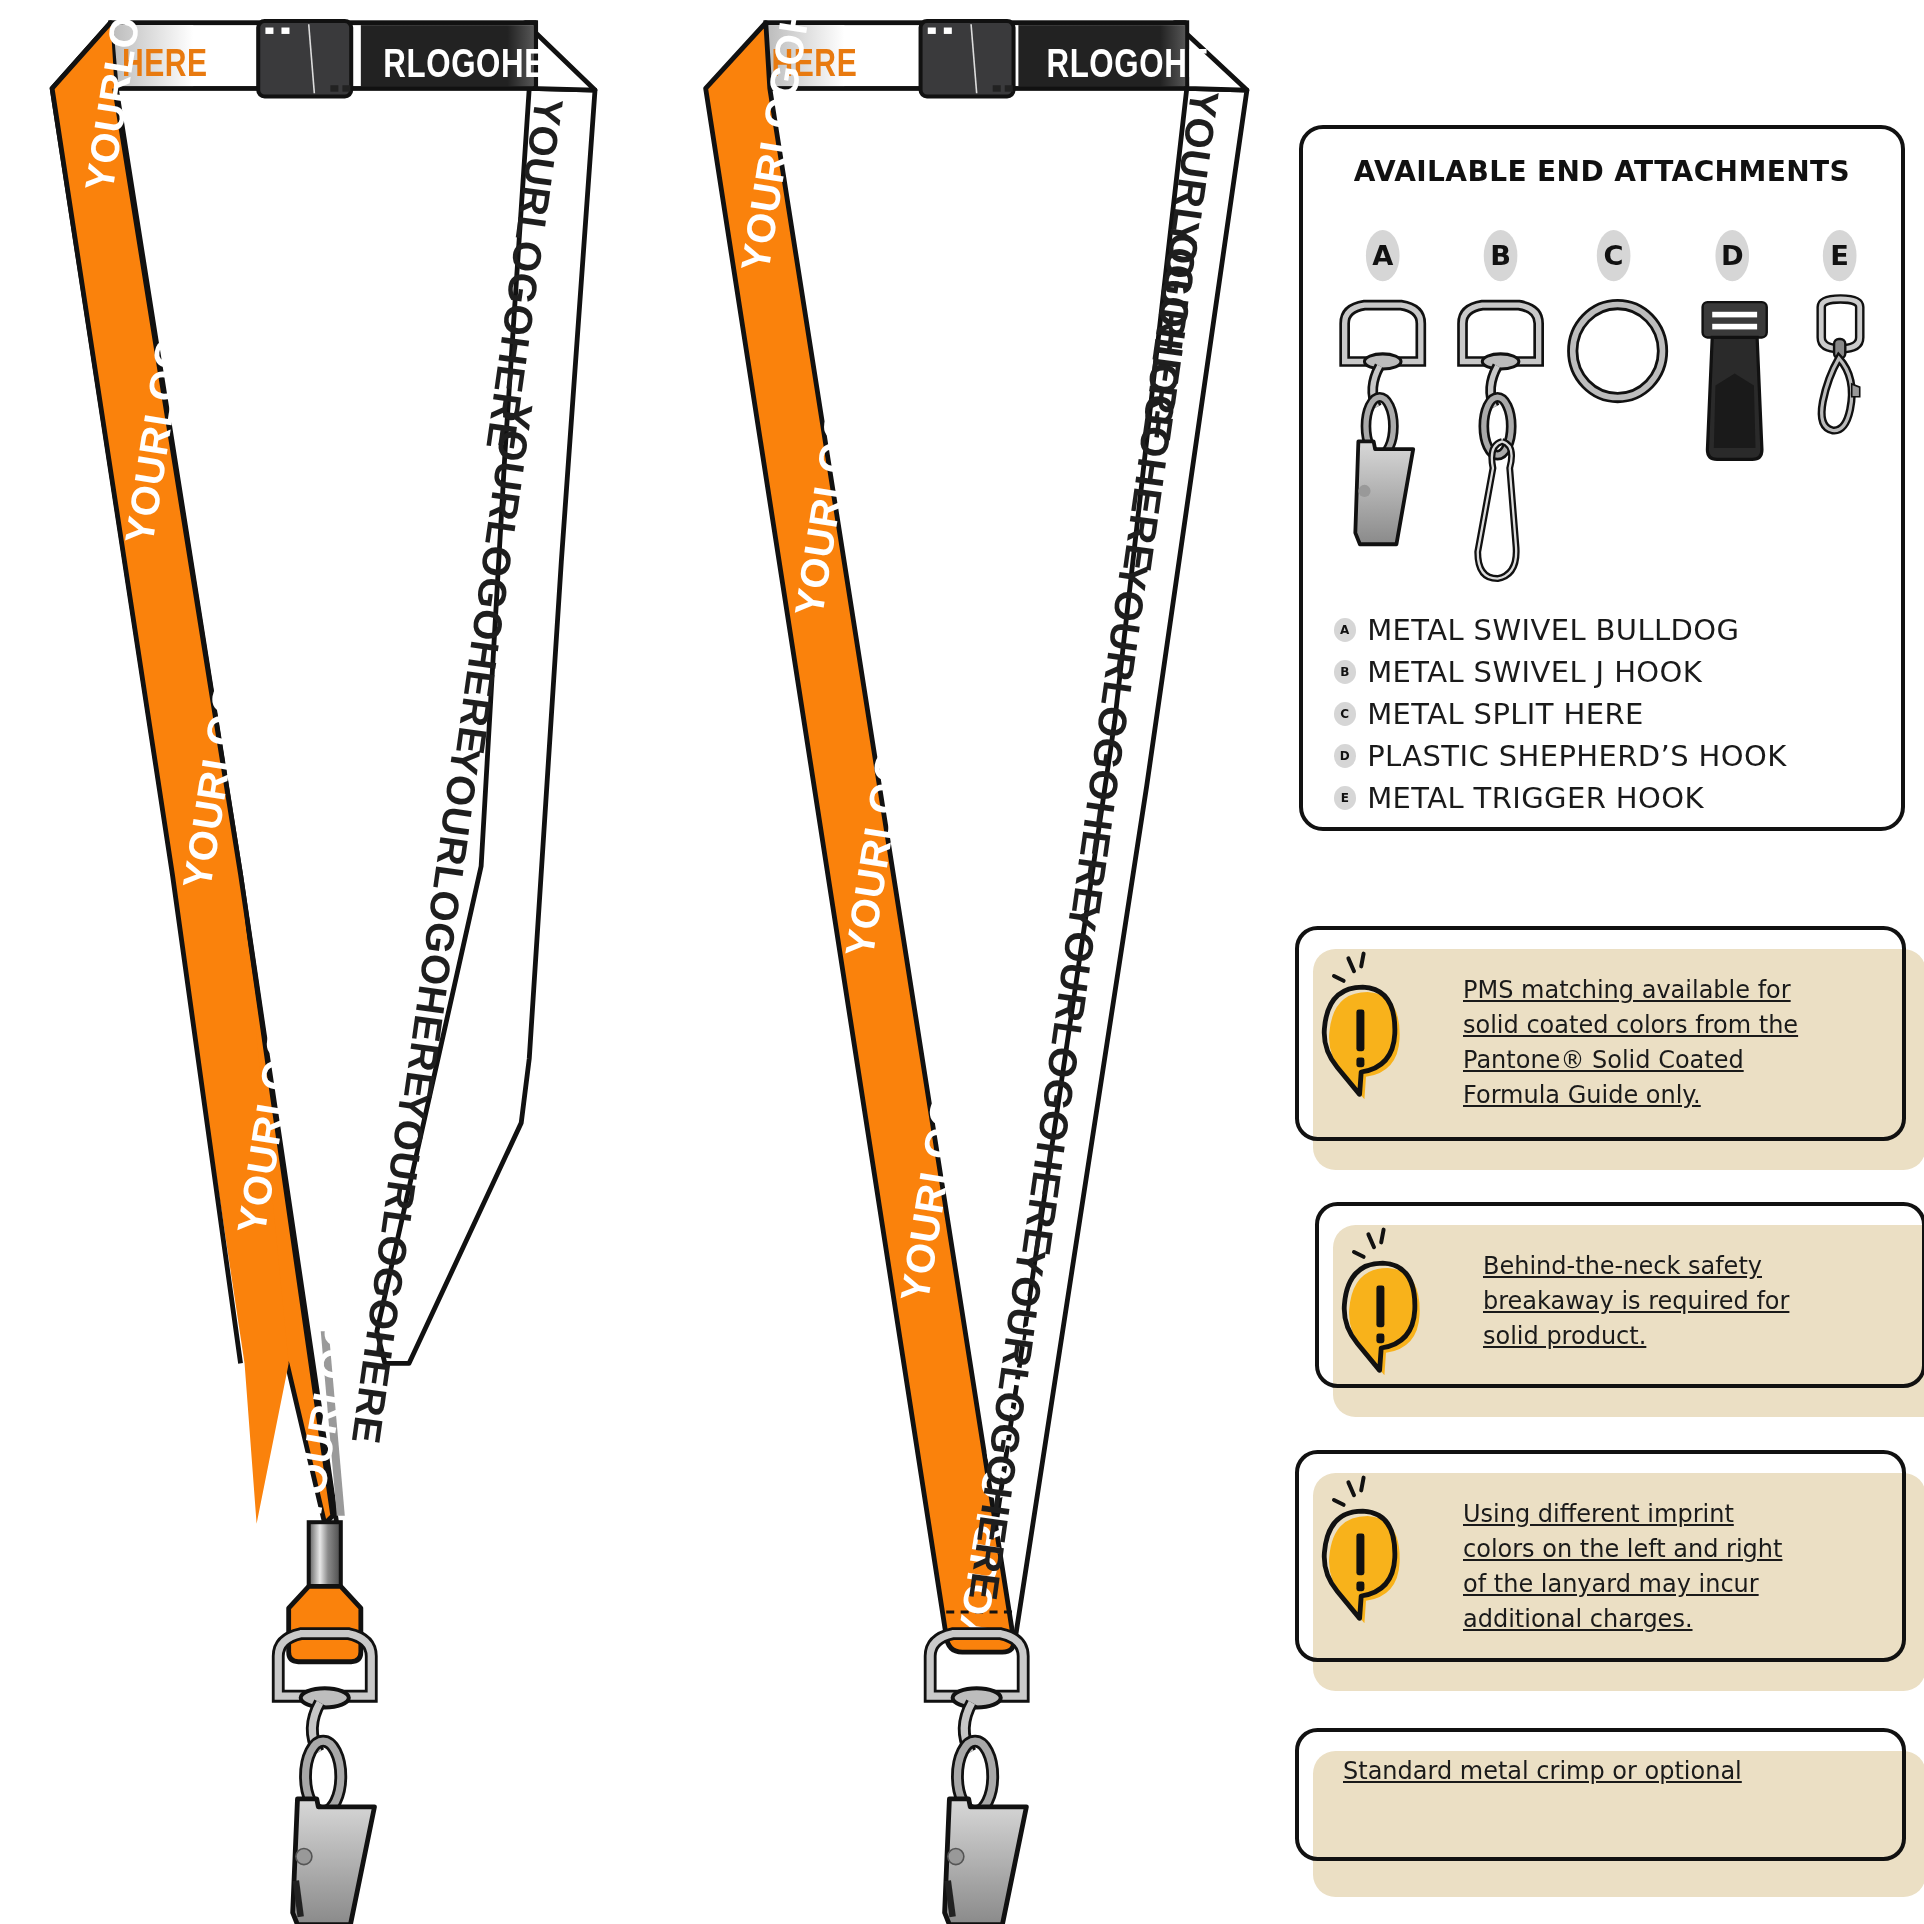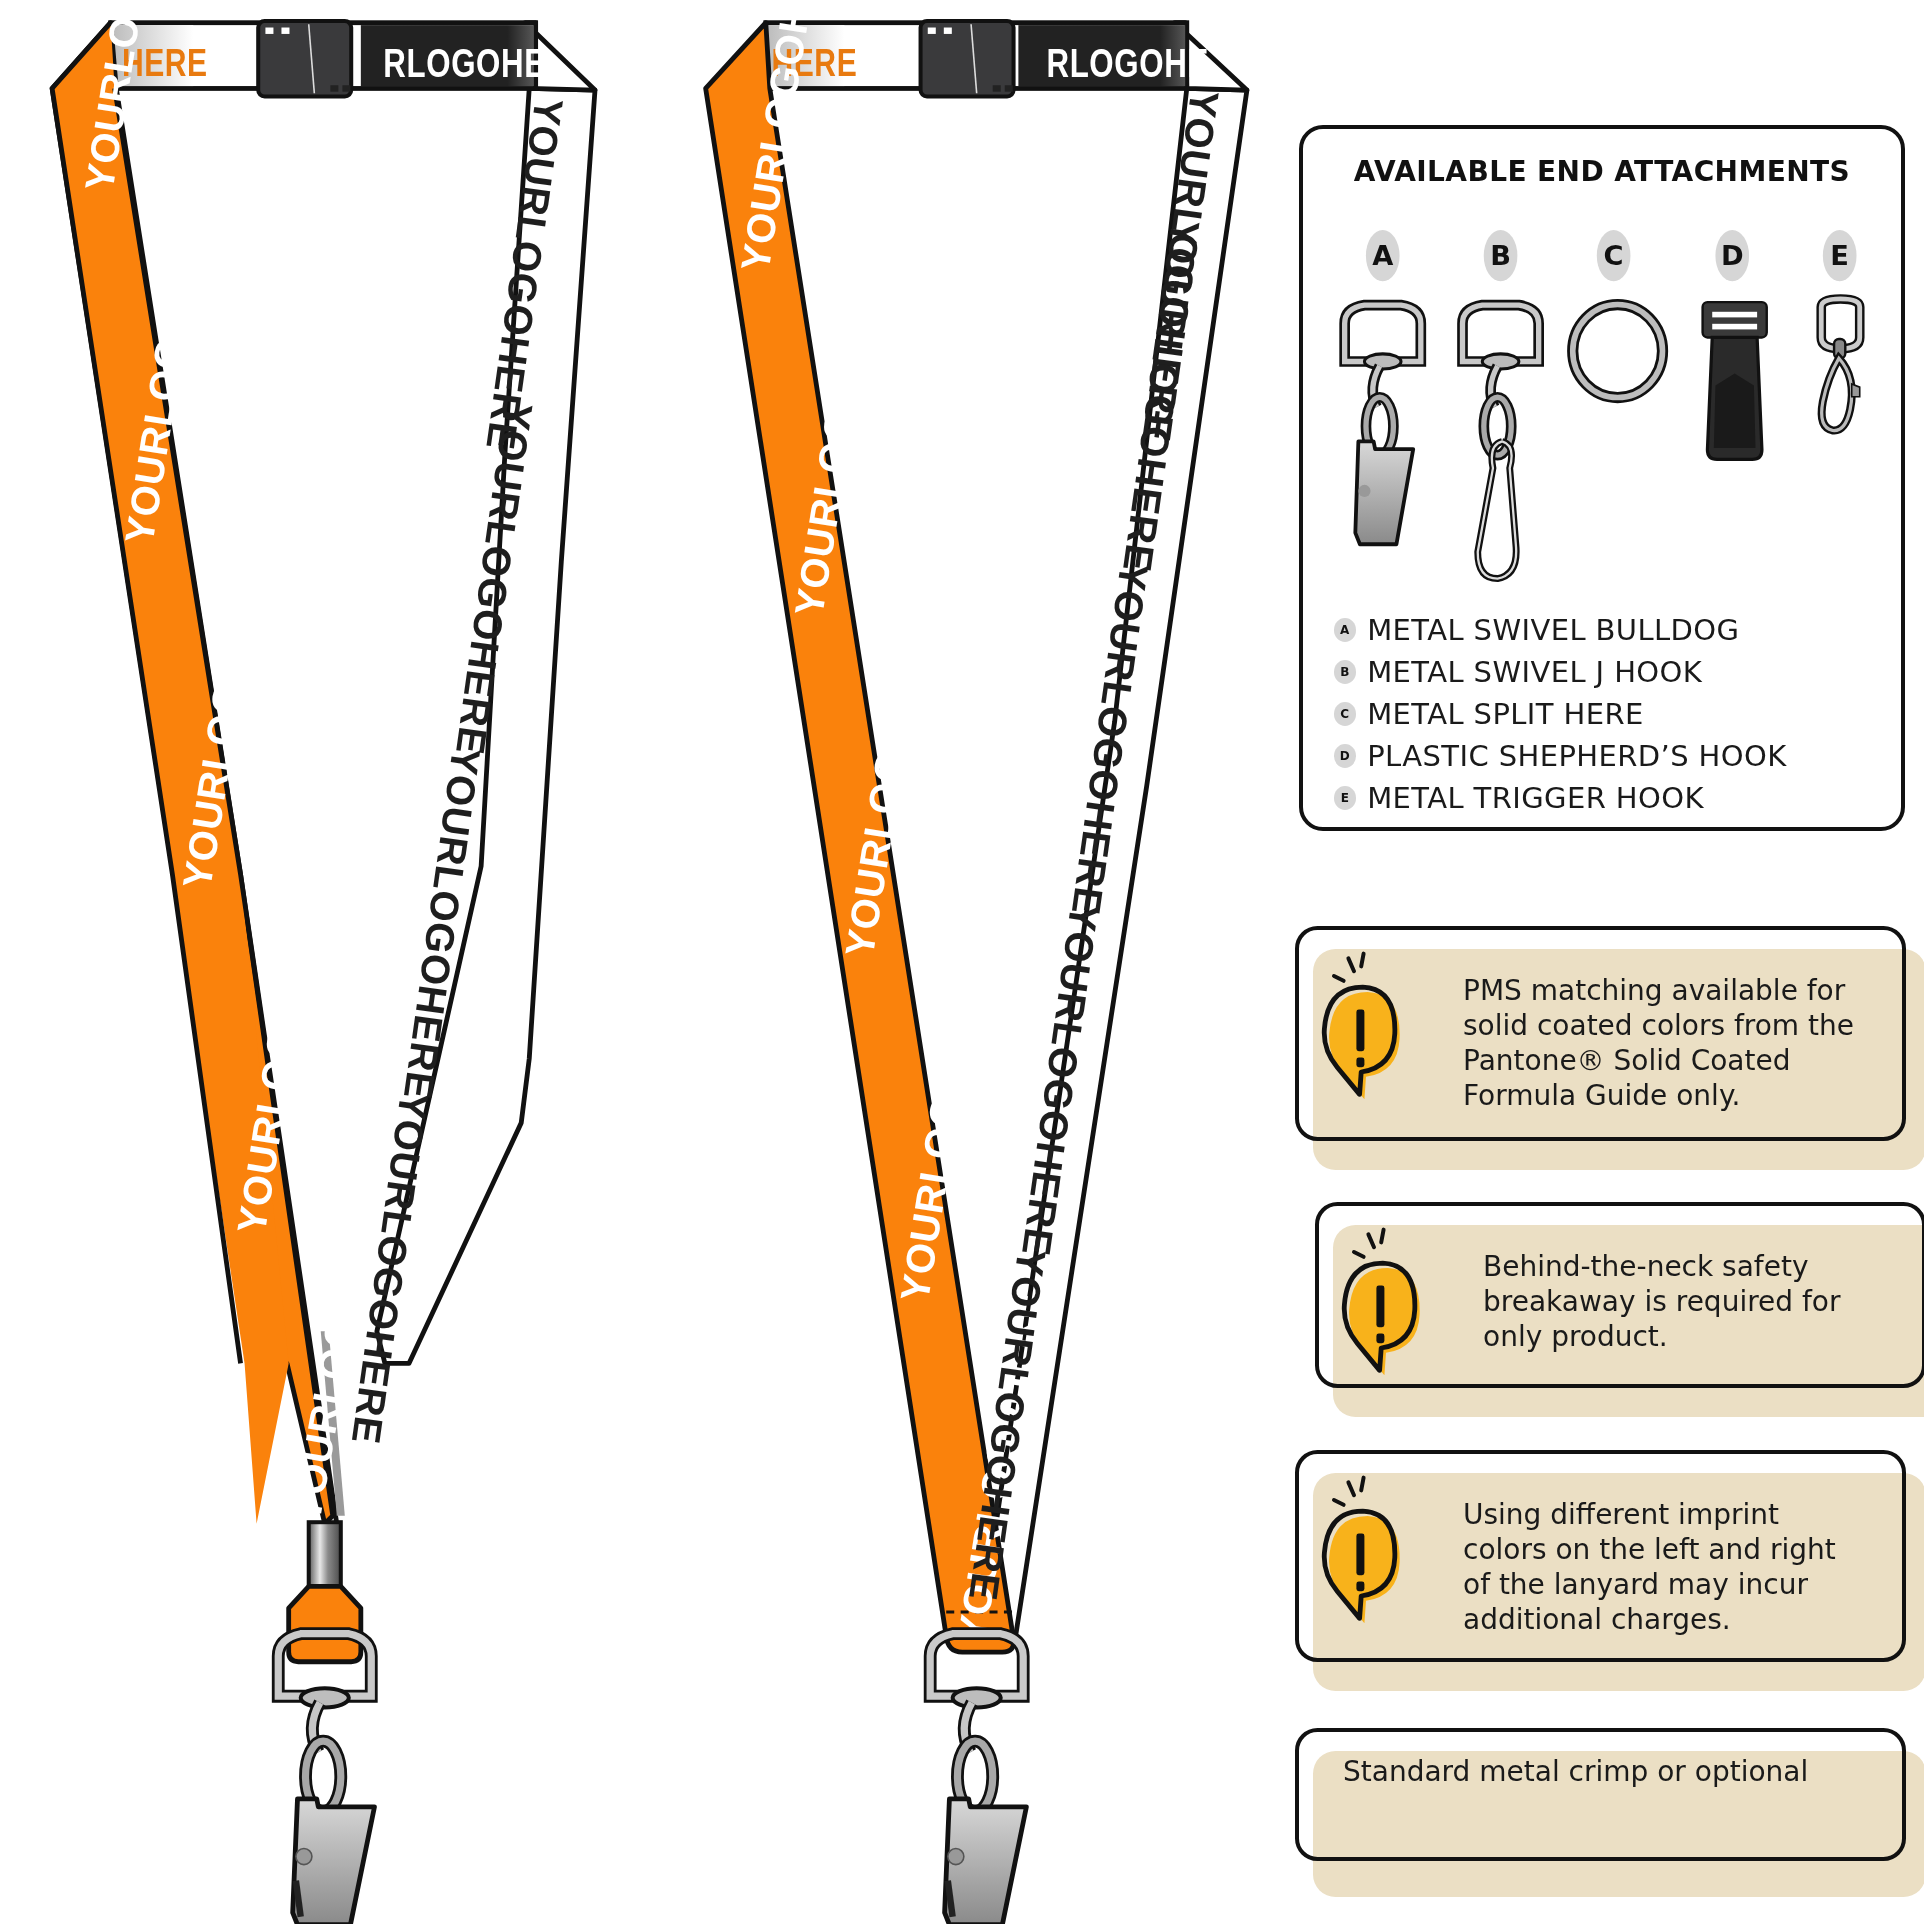--- a/index.html
+++ b/index.html
@@ -13,21 +13,21 @@
   .attach-icons { position: absolute; left: 0; top: 0; width: 606px; height: 481px; }
   .attach-list { position: absolute; left: 30.5px; top: 480px; }
   .attach-item { display: flex; align-items: center; height: 42px; }
   .attach-badge { width: 22.5px; height: 24px; border-radius: 50%; background: #d6d6d6; display: flex; align-items: center; justify-content: center; font-size: 12px; font-weight: 700; color: #111; margin-right: 11.2px; }
   .attach-label { font-size: 29px; color: #1a1a1a; letter-spacing: 0.4px; font-weight: 400; }
 
   
   .note { position: absolute; }
   .note-bg { position: absolute; background: #ebdfc4; border-radius: 22.5px; }
   .note-border { position: absolute; border: 4.8px solid #111; border-radius: 22.5px; box-sizing: border-box; }
-  .note-text { position: absolute; font-size: 28px; line-height: 35px; color: #1a1a1a; }
+  .note-text { position: absolute; font-size: 24px; line-height: 35px; color: #1a1a1a; text-decoration: underline; }
   .note-icon { position: absolute; }
 </style>
 </head>
 <body>
 
 <svg class="lanyard-svg" viewBox="0 0 1600 2400" xmlns="http://www.w3.org/2000/svg">
   <defs>
     <linearGradient id="metalH" x1="0" x2="1" y1="0" y2="0">
       <stop offset="0" stop-color="#5a5a5a"></stop>
       <stop offset="0.35" stop-color="#e8e8e8"></stop>
@@ -281,21 +281,21 @@
   <svg class="note-icon" style="left:22.5px; top:17.6px;" width="88" height="160" viewBox="0 0 110 200">
     <path d="M38,18 L45,34 M57,12 L54,28 M20,40 L32,46" stroke="#111" stroke-width="5" stroke-linecap="round"></path>
     <path d="M62,60 Q104,62 102,118 Q100,160 60,166 L58,194 L30,160 Q12,138 14,112 Q18,60 62,60 Z" fill="#f8b21b"></path>
     <path d="M56,54 Q98,56 96,112 Q94,154 54,160 L52,188 L24,154 Q6,132 8,106 Q12,54 56,54 Z" fill="none" stroke="#111" stroke-width="6" stroke-linejoin="round"></path>
     <rect x="48" y="82" width="10" height="52" rx="3" fill="#111"></rect>
     <rect x="48" y="142" width="10" height="12" rx="3" fill="#111"></rect>
   </svg>
   <div class="note-text" style="left:168px; top:47px;">
     <div>Behind-the-neck safety</div>
       <div>breakaway is required for</div>
-      <div>only product.</div>
+      <div>solid product.</div>
   </div>
 </div>
 
 <div class="note" style="left:1295px; top:1450px; width:630px; height:245px;">
   <div class="note-bg" style="left:17.6px; top:22.5px; width:613px; height:218px;"></div>
   <div class="note-border" style="left:0; top:0; width:611px; height:212px;"></div>
   <svg class="note-icon" style="left:22.5px; top:17.6px;" width="88" height="160" viewBox="0 0 110 200">
     <path d="M38,18 L45,34 M57,12 L54,28 M20,40 L32,46" stroke="#111" stroke-width="5" stroke-linecap="round"></path>
     <path d="M62,60 Q104,62 102,118 Q100,160 60,166 L58,194 L30,160 Q12,138 14,112 Q18,60 62,60 Z" fill="#f8b21b"></path>
     <path d="M56,54 Q98,56 96,112 Q94,154 54,160 L52,188 L24,154 Q6,132 8,106 Q12,54 56,54 Z" fill="none" stroke="#111" stroke-width="6" stroke-linejoin="round"></path>

